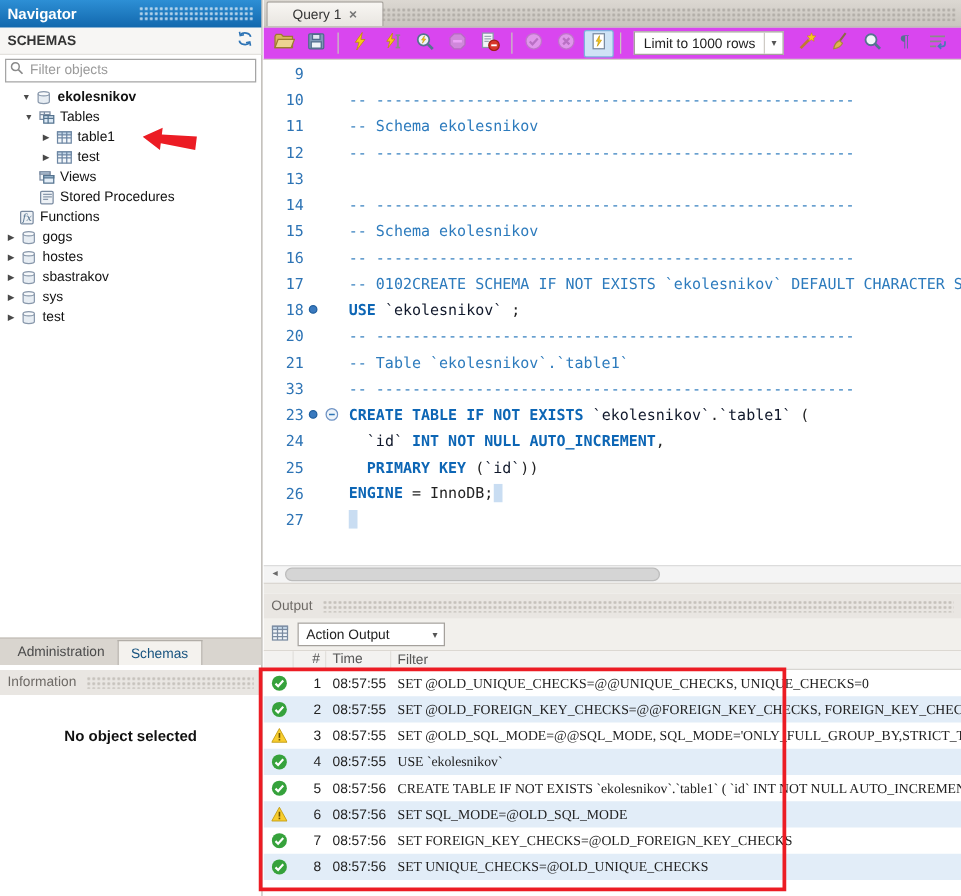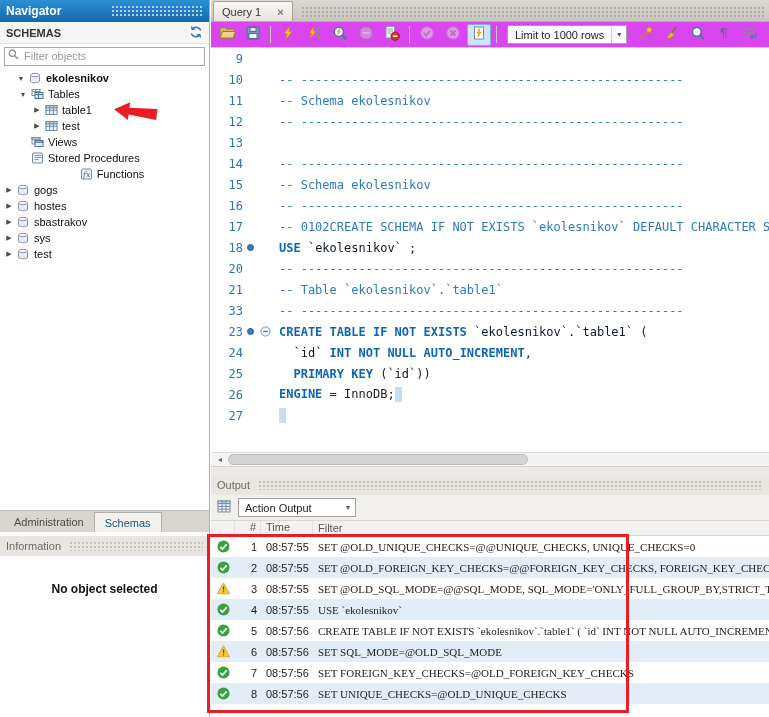--- a/index.html
+++ b/index.html
@@ -34,21 +34,21 @@
   .info-body { position:absolute; left:0; right:0; top:556px; bottom:0; background:#fff; }
   .info-msg { margin-top:26px; text-align:center; font-weight:bold; font-size:12px; color:#111; }
 
   
   .right { position:absolute; left:211px; top:0; width:558px; height:717px; background:#fff; }
   .tabbar { height:22px; background:linear-gradient(#dcd8d2,#c9c5bf); border-bottom:1px solid #b2aea8;
             display:flex; align-items:flex-end; padding-left:2px; position:relative; }
   .tabbar .grip { position:absolute; left:90px; right:4px; top:6px; height:11px;
             background-image:radial-gradient(#b1ada7 1px, transparent 1.3px); background-size:4px 4px; }
   .qtab { height:20px; background:linear-gradient(#f8f6f3,#e8e5e0); border:1px solid #a5a19c; border-bottom:none;
-          border-radius:2px 2px 0 0; display:flex; align-items:center; gap:16px; padding:0 8px; font-size:11px; color:#333; position:relative; z-index:1; }
+          border-radius:2px 2px 0 0; display:flex; align-items:center; gap:6px; padding:0 20px; font-size:11px; color:#333; position:relative; z-index:1; }
   .qtab .close { color:#777; font-weight:bold; font-size:11px; }
   .toolbar { height:26px; background:#d946ef; border-bottom:1px solid #d5d1cb; display:flex; align-items:center; padding:0 4px; gap:2px; overflow:hidden; }
   .tbtn { width:24px; height:22px; flex:none; display:flex; align-items:center; justify-content:center; border-radius:2px; }
   .tbtn.disabled { opacity:.5; }
   .tbtn.active { background:#cfe3f6; border:1px solid #7fb0dd; }
   .tsep { width:1px; height:17px; background:#c7c3bd; margin:0 3px; flex:none; }
   .limit-dd { height:19px; background:#fff; border:1px solid #a5a19c; display:flex; align-items:center; font-size:11px; color:#222; margin:0 5px; flex:none; }
   .limit-dd .lbl { padding:0 7px; white-space:nowrap; }
   .limit-dd .dd-btn { width:15px; height:100%; border-left:1px solid #cfcbc5; display:flex; align-items:center; justify-content:center; font-size:8px; color:#555; }
 
@@ -176,21 +176,21 @@
         <div class="tree-row" style="padding-left: 18px;">
           <span class="expander"></span>
           <span class="tree-icon">
             <svg width="13" height="12" viewBox="0 0 13 12">
               <rect x="1.5" y="1" width="10" height="10" rx="1" fill="#eef2f6" stroke="#7a8ba1"></rect>
               <path d="M3.5 3.5 h7 M3.5 5.5 h7 M3.5 7.5 h4" stroke="#8a99ac" fill="none"></path>
             </svg>
           </span>
           <span class="tree-label">Stored Procedures</span>
         </div>
-        <div class="tree-row" style="padding-left: 2px; justify-content: center;">
+        <div class="tree-row" style="padding-left: 2px;">
           <span class="expander"></span>
           <span class="tree-icon">
             <svg width="13" height="12" viewBox="0 0 13 12">
               <rect x="1.5" y="1" width="10" height="10" rx="1" fill="#eef2f6" stroke="#7a8ba1"></rect>
               <text x="3" y="9" font-size="8" font-style="italic" fill="#54738f" font-family="DejaVu Serif, serif">fx</text>
             </svg>
           </span>
           <span class="tree-label">Functions</span>
         </div>
         <div class="tree-row" style="padding-left: 4px;">

